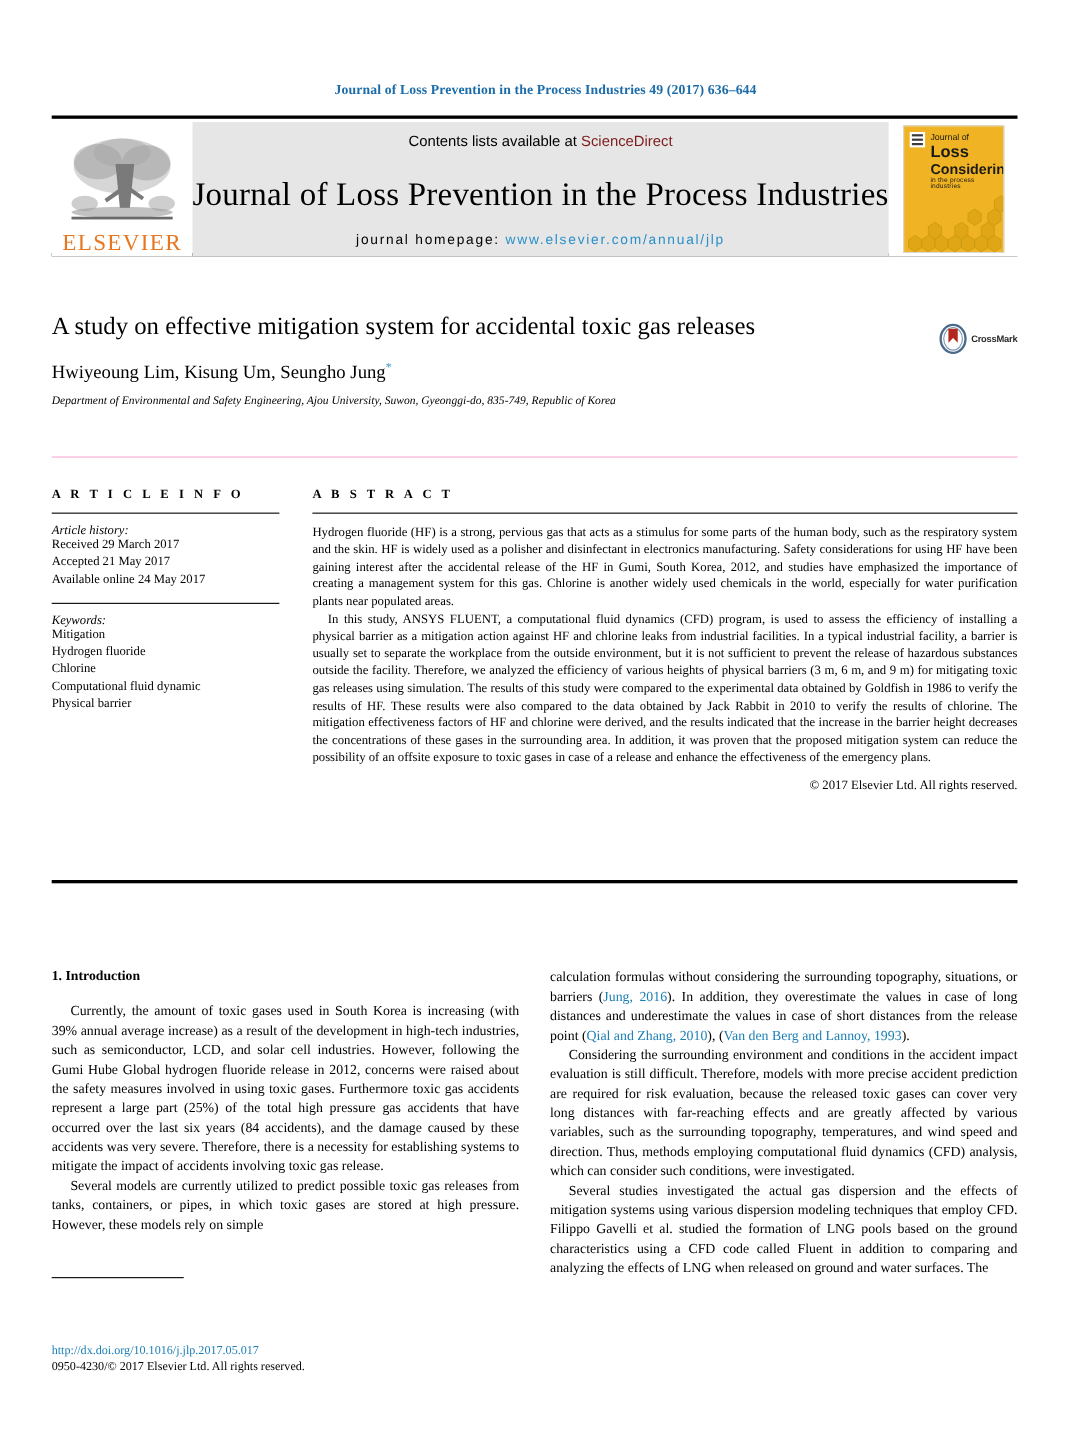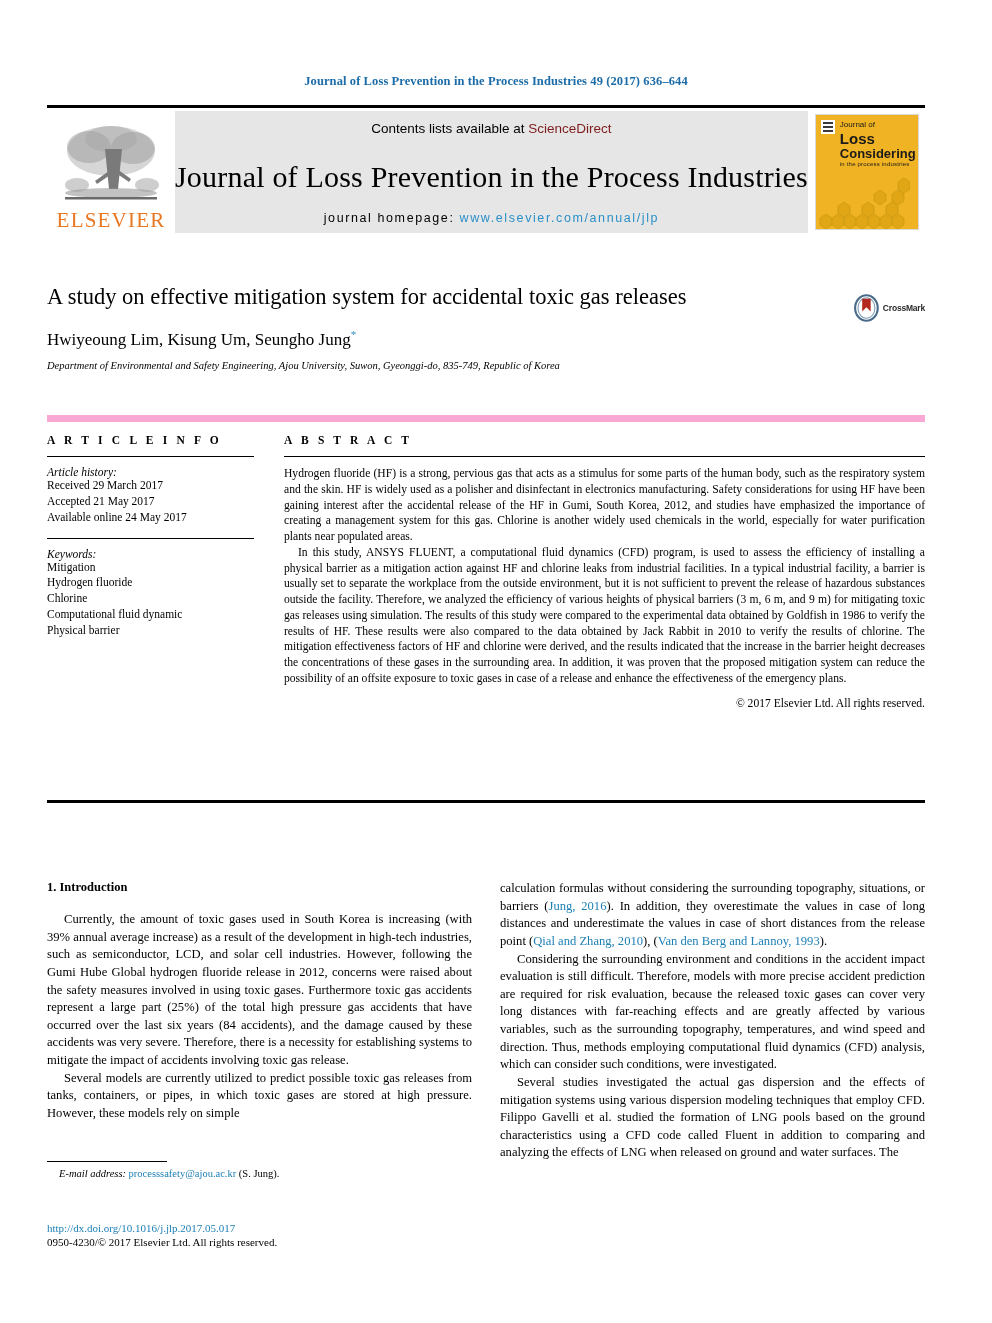--- a/index.html
+++ b/index.html
@@ -122,21 +122,21 @@
   .cover-thumb {
     flex: 0 0 118px;
     width: 118px;
     position: relative;
     background: #fff;
     display: flex;
     align-items: center;
     justify-content: center;
   }
   .cover-inner {
-    width: 104px;
+    width: 92px;
     height: 116px;
     background: #F0B323;
     position: relative;
     overflow: hidden;
     border: 1px solid #d9d9d9;
     box-sizing: border-box;
   }
   .cover-el-badge {
     position: absolute;
     left: 5px; top: 5px;
@@ -210,22 +210,22 @@
     color: #2b2b2b;
     margin-left: 3px;
     letter-spacing: -0.2px;
   }
 
   
   .info-abstract {
     position: absolute;
     left: 47px; top: 415px;
     width: 878px;
-    border-top: 7px solid #f9a8d4;
-    padding-top: 0;
+    border-top: 1px solid #f9a8d4;
+    padding-top: 16px;
   }
   .ia-row { display: flex; flex-direction: row; }
   .col-info { width: 237px; flex: 0 0 237px; padding-right: 30px; box-sizing: border-box;}
   .col-abs  { flex: 1 1 auto; }
 
   .sec-heading {
     font-family: "Liberation Serif", serif;
     font-size: 11.5px;
     font-weight: bold;
     letter-spacing: 3.2px;
@@ -457,25 +457,20 @@
         <p class="noindent"><span>calculation formulas without considering the surrounding topography, situations, or barriers (</span><span class="lnk">Jung, 2016</span><span>). In addition, they overestimate the values in case of long distances and underestimate the values in case of short distances from the release point (</span><span class="lnk">Qial and Zhang, 2010</span><span>), (</span><span class="lnk">Van den Berg and Lannoy, 1993</span><span>).</span></p>
         <p>Considering the surrounding environment and conditions in the accident impact evaluation is still difficult. Therefore, models with more precise accident prediction are required for risk evaluation, because the released toxic gases can cover very long distances with far-reaching effects and are greatly affected by various variables, such as the surrounding topography, temperatures, and wind speed and direction. Thus, methods employing computational fluid dynamics (CFD) analysis, which can consider such conditions, were investigated.</p>
         <p>Several studies investigated the actual gas dispersion and the effects of mitigation systems using various dispersion modeling techniques that employ CFD. Filippo Gavelli et al. studied the formation of LNG pools based on the ground characteristics using a CFD code called Fluent in addition to comparing and analyzing the effects of LNG when released on ground and water surfaces. The</p>
       </div>
     </div>
 
   </div>
 
   <div class="footnote">
     <div class="footnote-rule"></div>
-    <div class="fn-line" style="padding-left:12px;">
-      <span class="ital">E-mail address:</span>
-      <span class="fn-email">processsafety@ajou.ac.kr</span>
-      <span>(S. Jung).</span>
-    </div>
   </div>
 
   <div class="footer-doi">
     <a class="doi-link" href="#">http://dx.doi.org/10.1016/j.jlp.2017.05.017</a>
     <div class="issn-line">0950-4230/© 2017 Elsevier Ltd. All rights reserved.</div>
   </div>
 
 </div>
 
 </body></html>

